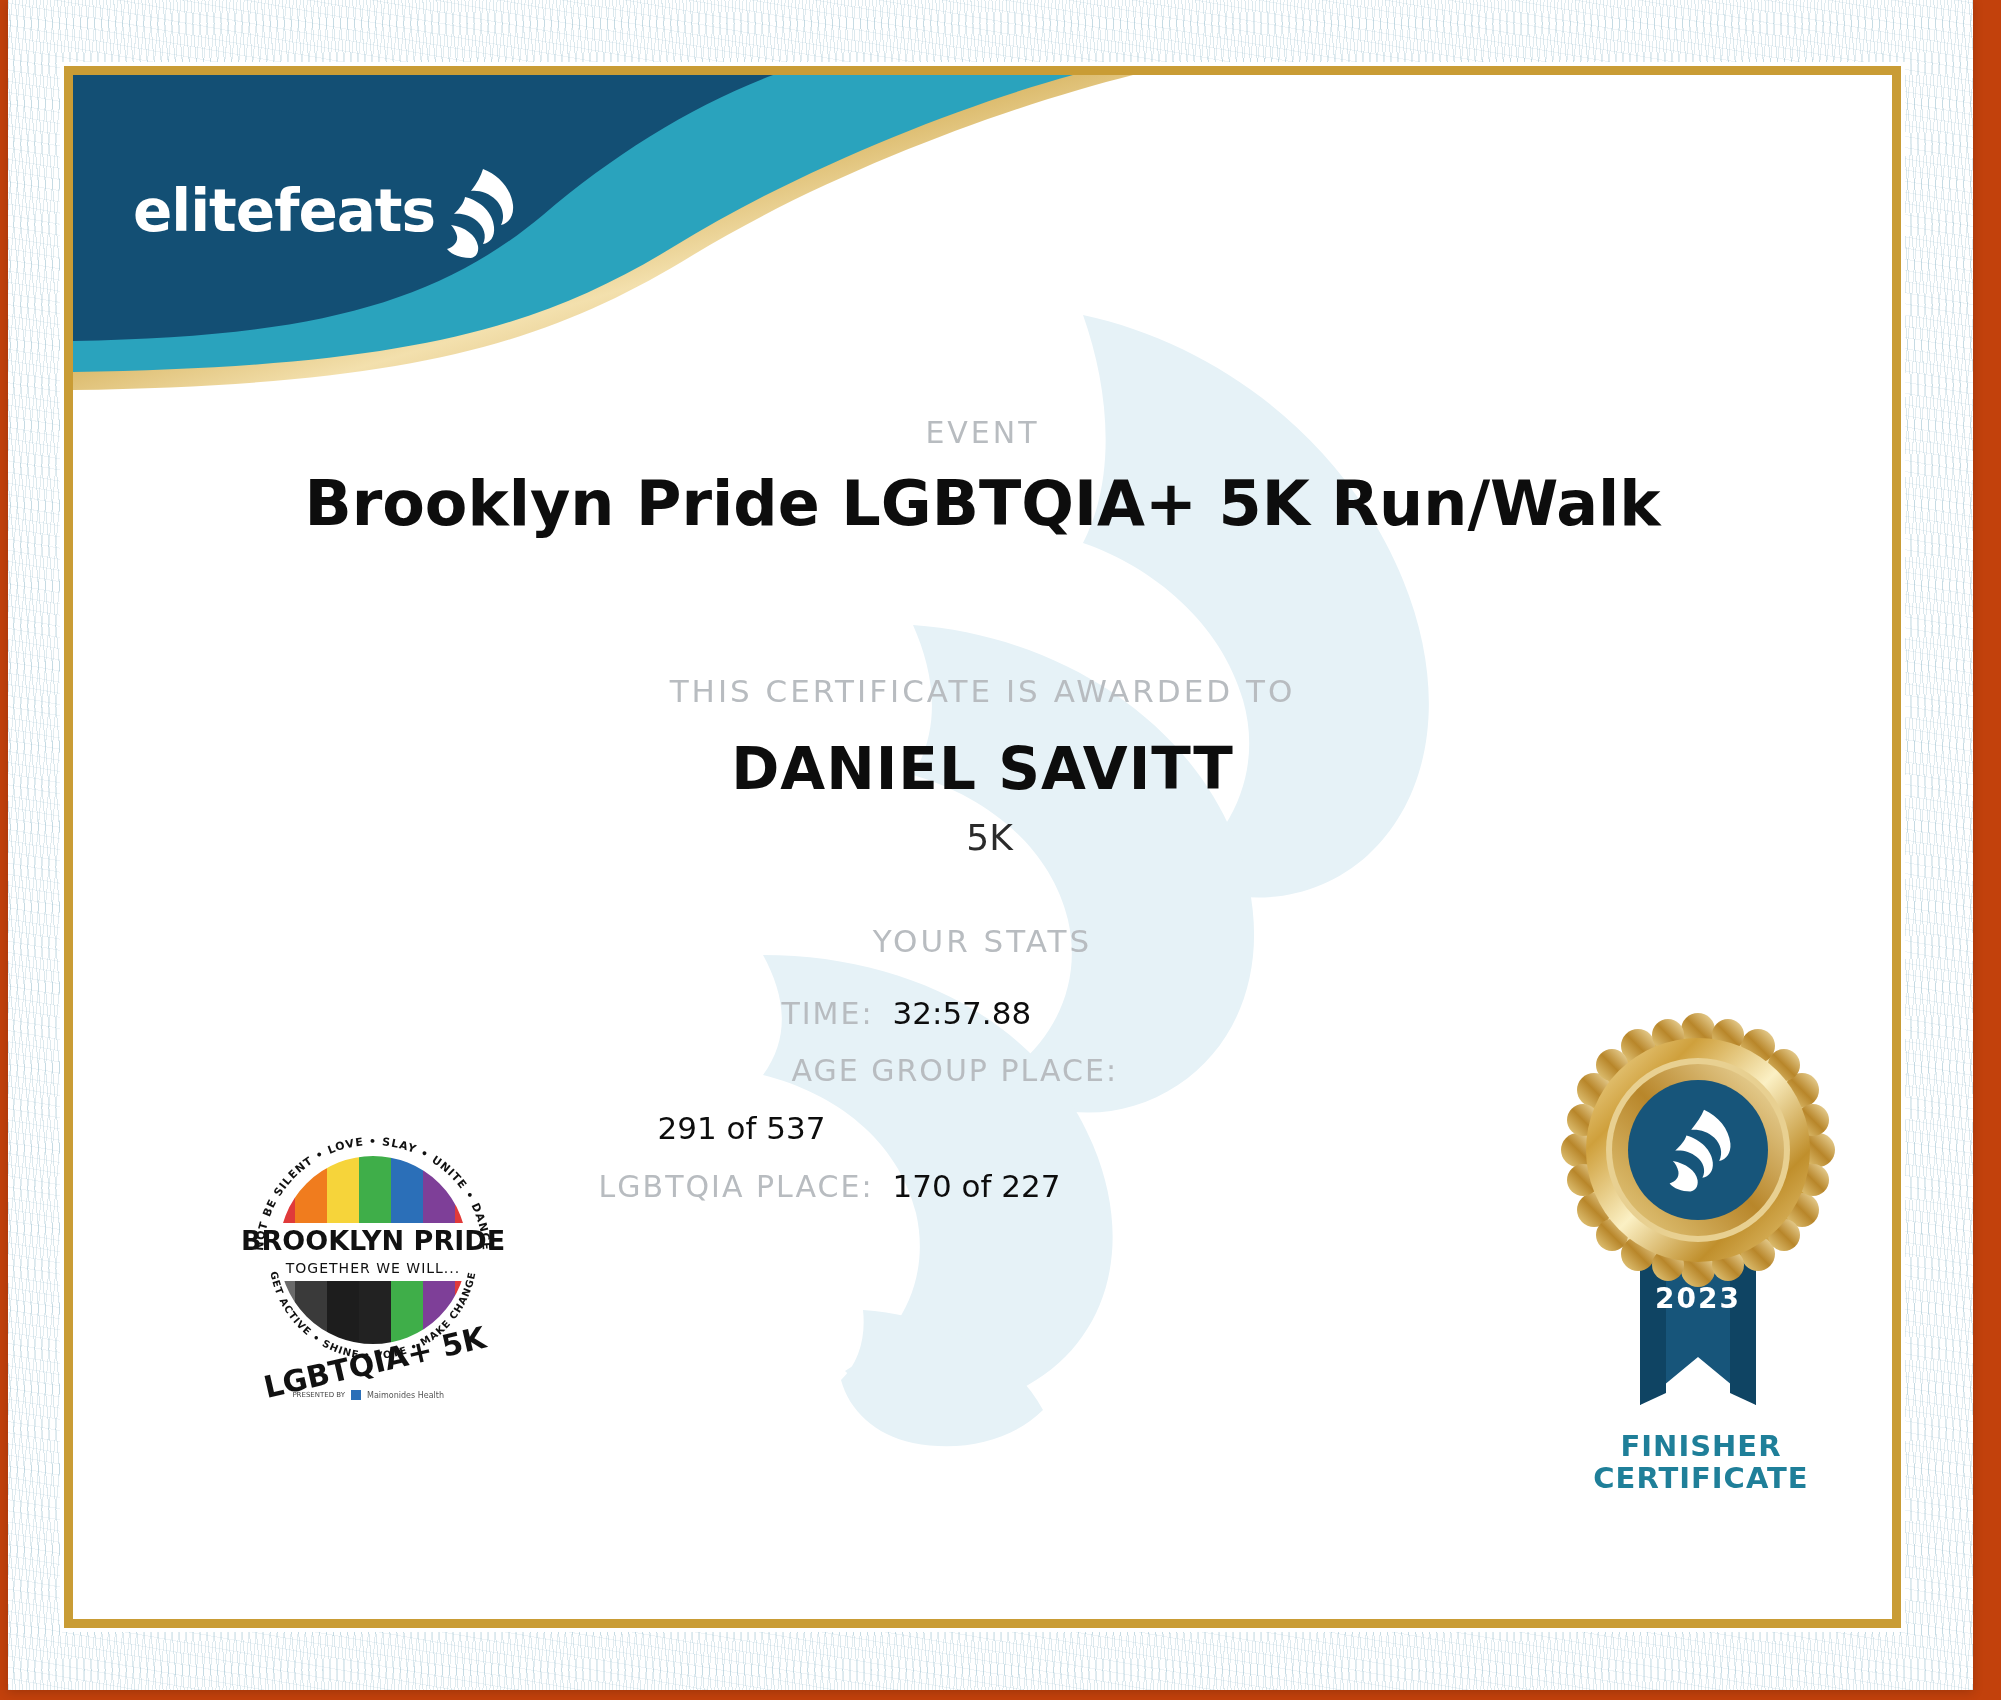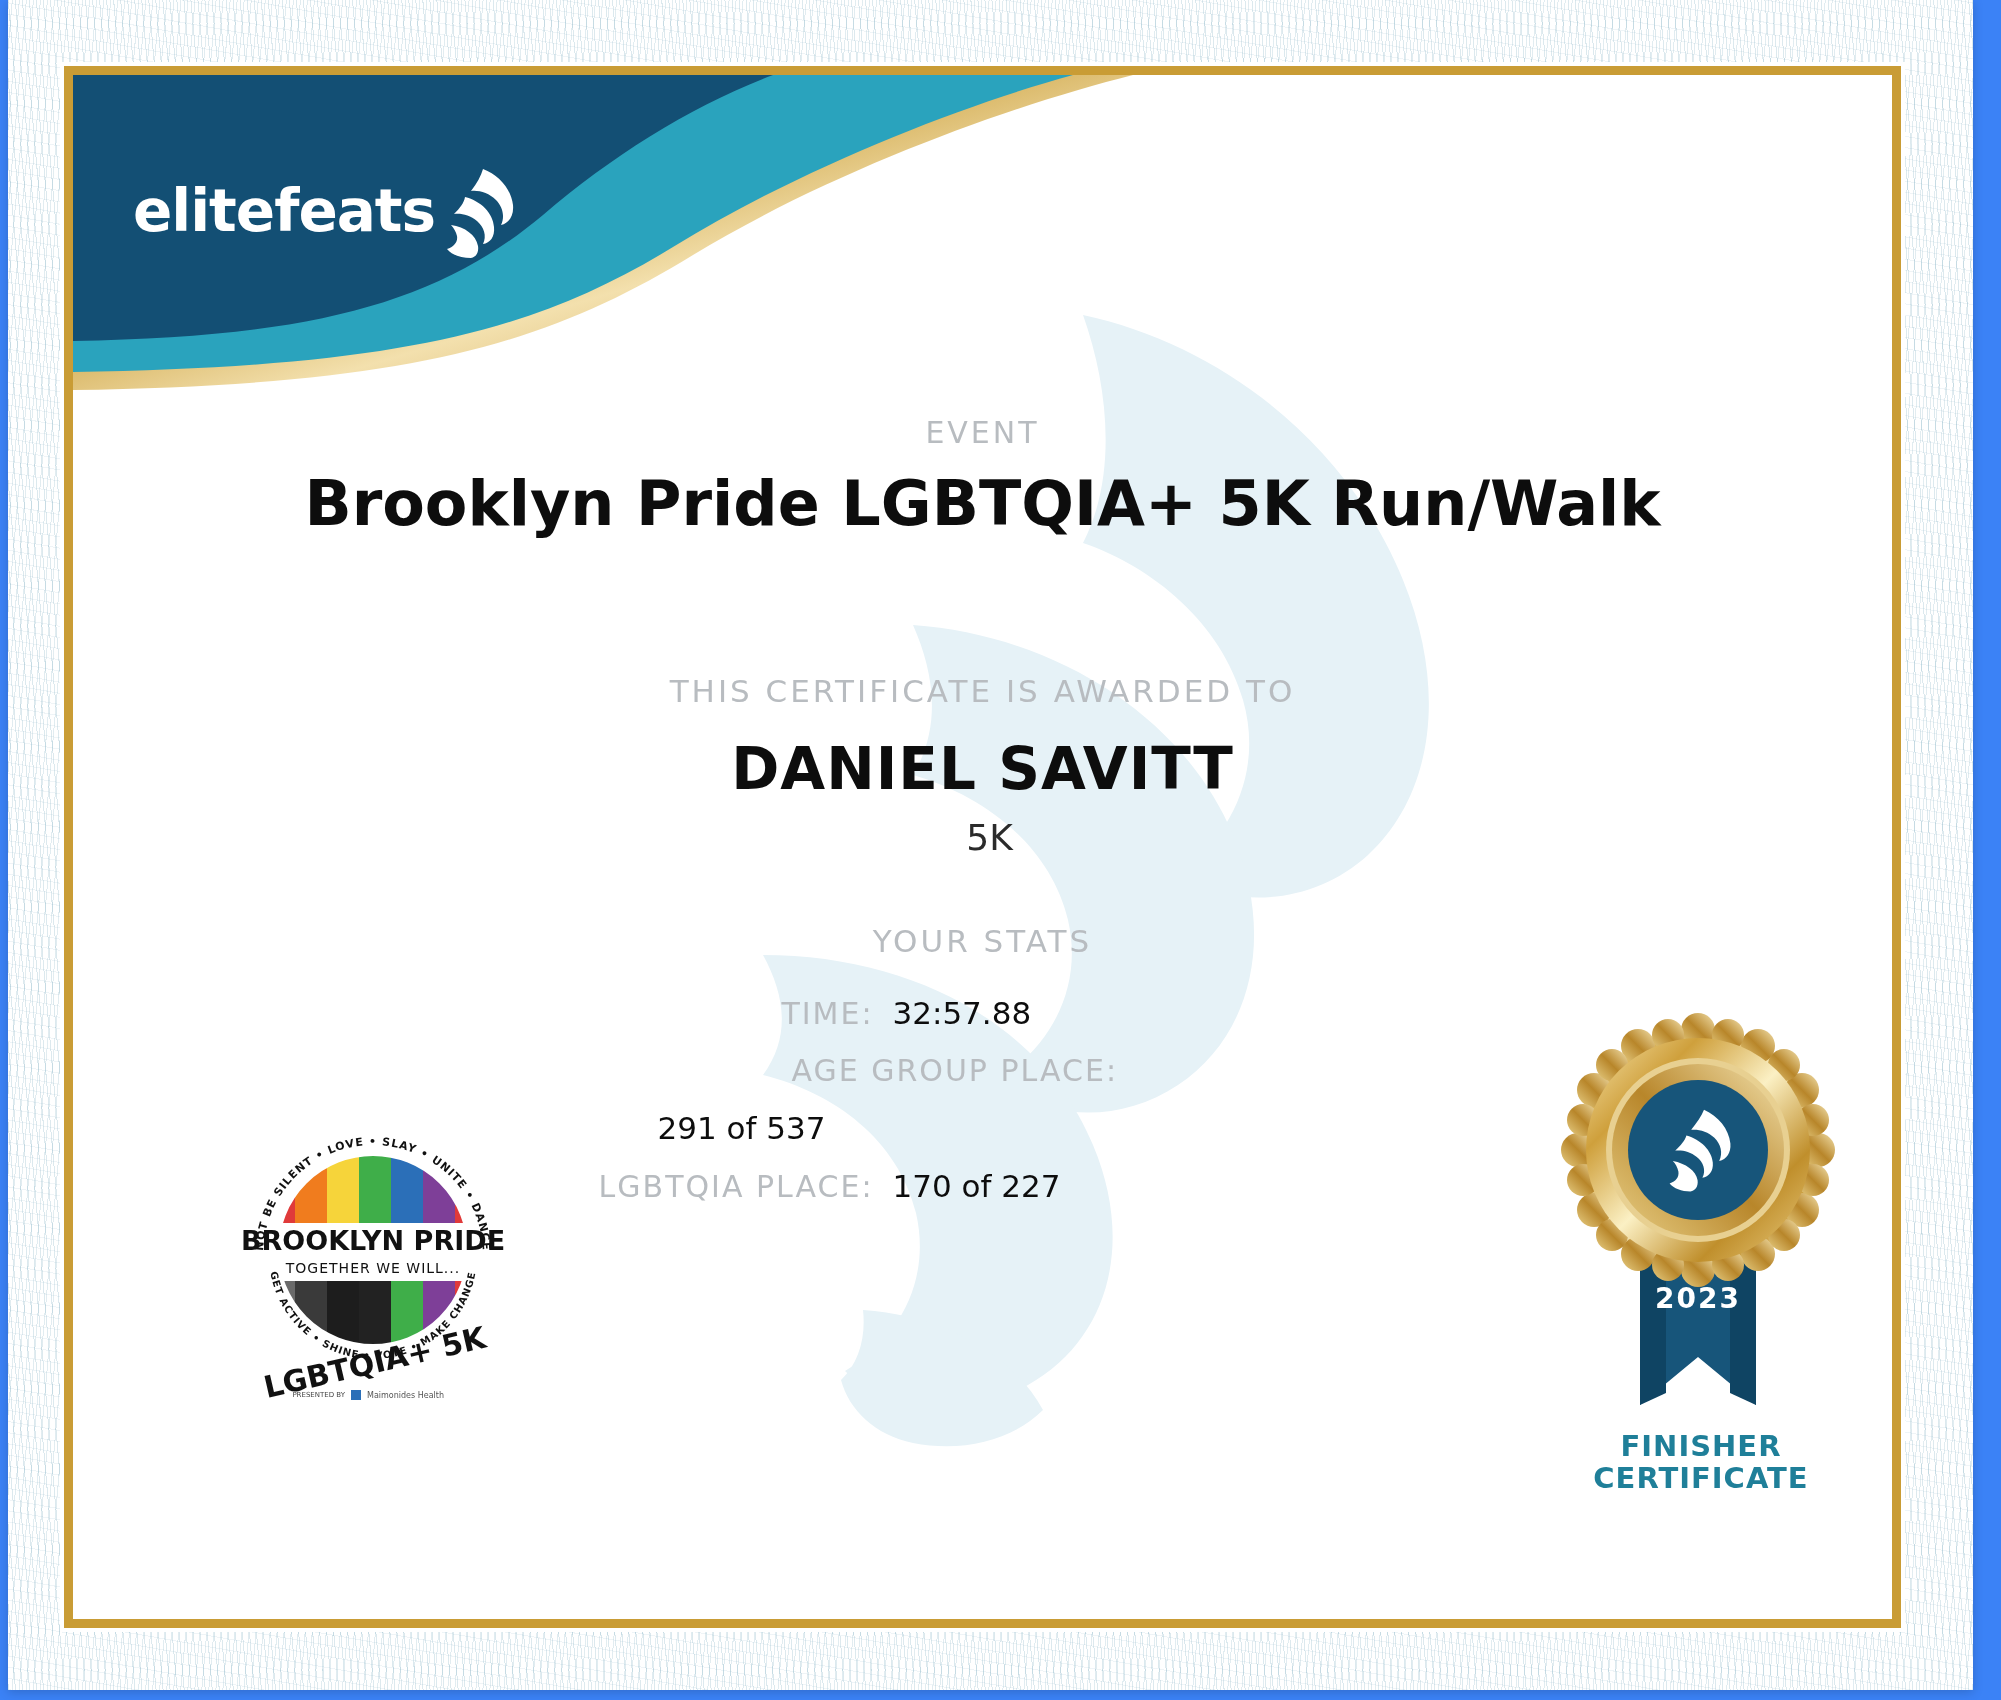--- a/index.html
+++ b/index.html
@@ -12,21 +12,21 @@
     height: 1700px;
     font-family: "Liberation Sans", sans-serif;
     overflow: hidden;
   }
 
   
   .page {
     position: relative;
     width: 2001px;
     height: 1700px;
-    background: #3b82f6;
+    background: #c2410c;
   }
   .paper {
     position: absolute;
     left: 8px;
     top: 0px;
     width: 1965px;
     height: 1690px;
     background:
       repeating-linear-gradient(85deg, rgba(120,170,190,0.26) 0px, rgba(120,170,190,0.26) 1px, rgba(255,255,255,0) 1px, rgba(255,255,255,0) 7px),
       repeating-linear-gradient(-85deg, rgba(120,170,190,0.22) 0px, rgba(120,170,190,0.22) 1px, rgba(255,255,255,0) 1px, rgba(255,255,255,0) 7px),

